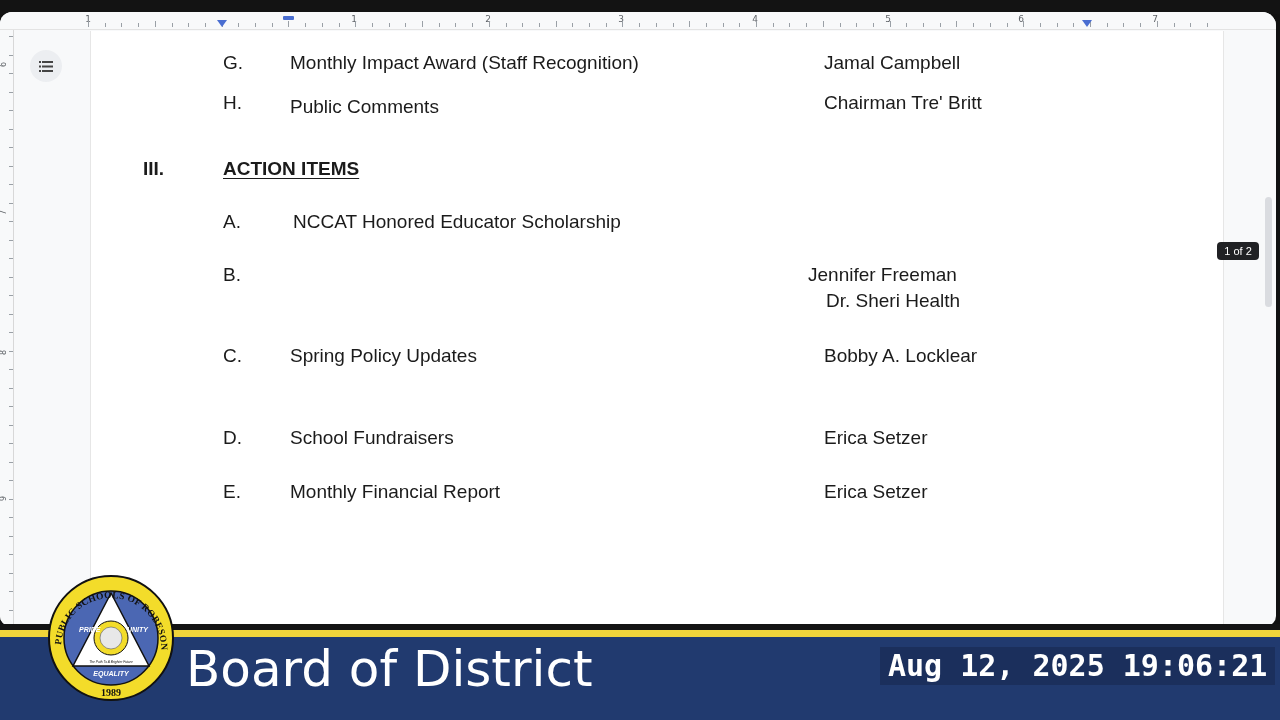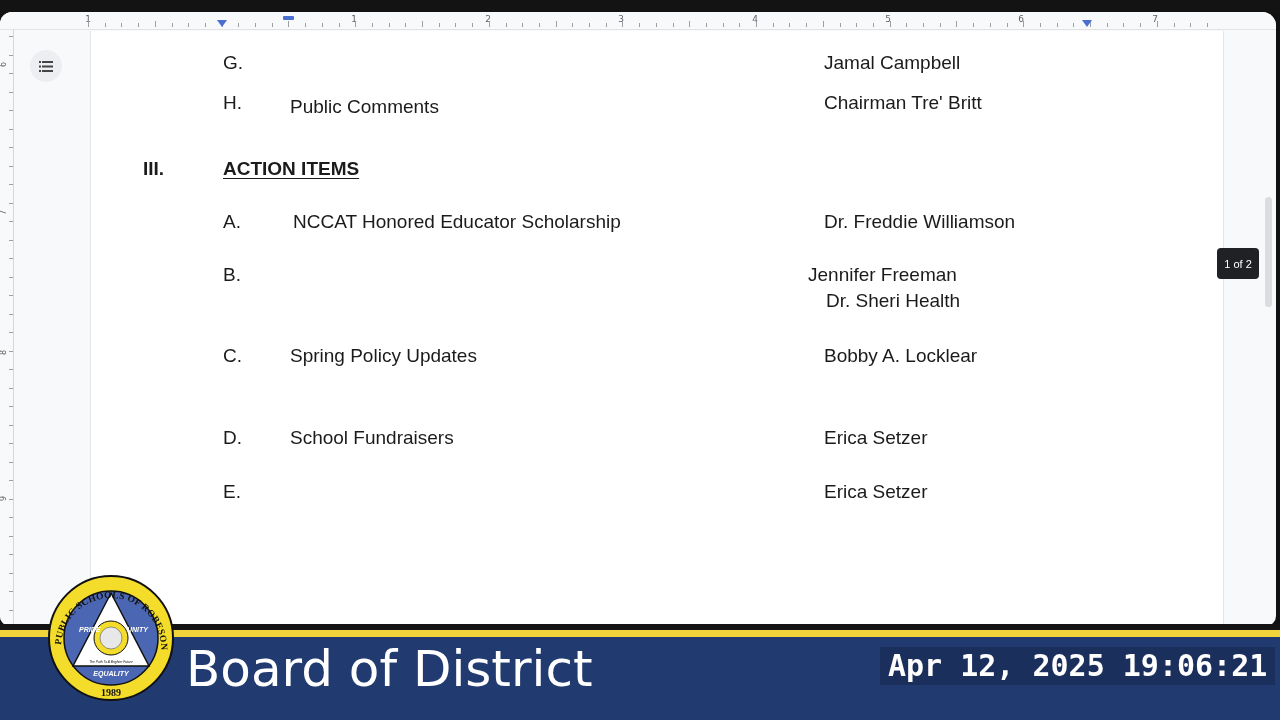--- a/index.html
+++ b/index.html
@@ -36,21 +36,21 @@
     border-left: 1px solid #e6e6e6; border-right: 1px solid #e6e6e6;
   }
 
   .row { position: absolute; font-size: 19px; color: #1b1b1b; white-space: nowrap; }
   .letter { position: absolute; font-size: 19px; color: #1b1b1b; }
   .section-num { position: absolute; font-size: 19px; font-weight: bold; color: #1b1b1b; }
   .section-title { position: absolute; font-size: 19px; font-weight: bold; color: #1b1b1b; text-decoration: underline; text-underline-offset: 3px; }
 
   .scrollbar { position: absolute; right: 4px; top: 185px; width: 7px; height: 110px; background: #dadce0; border-radius: 4px; }
   .page-indicator {
-    position: absolute; left: 1217px; top: 248px; width: 42px; height: 31px; background: #202124; color: #fff;
+    position: absolute; left: 1217px; top: 242px; width: 42px; height: 18px; background: #202124; color: #fff;
     font-size: 11px; border-radius: 4px; display: flex; align-items: center; justify-content: center;
   }
 
   
   .lower-black { position: absolute; left: 0; top: 624px; width: 1280px; height: 6px; background: #141414; }
   .lower-gold { position: absolute; left: 0; top: 630px; width: 1280px; height: 7px; background: #f0d43a; }
   .lower-blue { position: absolute; left: 0; top: 637px; width: 1280px; height: 83px; background: #213a6f; }
   .board-title { position: absolute; left: 186px; top: 640px; font-size: 50px; color: #ffffff; font-family: "DejaVu Sans", sans-serif; letter-spacing: 0px; }
   .timestamp {
     position: absolute; left: 880px; top: 647px; height: 38px; padding: 0 8px; background: #1b2f5c;
@@ -197,46 +197,47 @@
       <rect x="0" y="4.5" width="2" height="2" fill="#444"></rect>
         <rect x="3" y="4.5" width="11" height="2" fill="#444"></rect>
       <rect x="0" y="9" width="2" height="2" fill="#444"></rect>
         <rect x="3" y="9" width="11" height="2" fill="#444"></rect>
     </svg>
   </div>
 
   <div class="page">
 
     <span class="letter" style="left:132px; top:21px">G.</span>
+    <span class="row" style="left:199px; top:21px">Monthly Impact Award (Staff Recognition)</span>
     <span class="row" style="left:733px; top:21px">Jamal Campbell</span>
 
     <span class="letter" style="left:132px; top:61px">H.</span>
     <span class="row" style="left:199px; top:65px">Public Comments</span>
     <span class="row" style="left:733px; top:61px">Chairman Tre' Britt</span>
 
     <span class="section-num" style="left:52px; top:127px">III.</span>
     <span class="section-title" style="left:132px; top:127px">ACTION ITEMS</span>
 
     <span class="letter" style="left:132px; top:180px">A.</span>
     <span class="row" style="left:202px; top:180px">NCCAT Honored Educator Scholarship</span>
-    <span class="row" style="left:733px; top:180px">Dr. Freddie Williamson</span>
 
     <span class="letter" style="left:132px; top:233px">B.</span>
     <span class="row" style="left:717px; top:233px">Jennifer Freeman</span>
     <span class="row" style="left:735px; top:259px">Dr. Sheri Health</span>
 
     <span class="letter" style="left:132px; top:314px">C.</span>
     <span class="row" style="left:199px; top:314px">Spring Policy Updates</span>
     <span class="row" style="left:733px; top:314px">Bobby A. Locklear</span>
 
     <span class="letter" style="left:132px; top:396px">D.</span>
     <span class="row" style="left:199px; top:396px">School Fundraisers</span>
     <span class="row" style="left:733px; top:396px">Erica Setzer</span>
 
     <span class="letter" style="left:132px; top:450px">E.</span>
+    <span class="row" style="left:199px; top:450px">Monthly Financial Report</span>
     <span class="row" style="left:733px; top:450px">Erica Setzer</span>
   </div>
 
   <div class="scrollbar"></div>
 </div>
 
 <div class="page-indicator">1 of 2</div>
 
 <div class="lower-black"></div>
 <div class="lower-gold"></div>
@@ -255,13 +256,13 @@
   <text x="64" y="122" font-size="10" font-weight="bold" text-anchor="middle" fill="#111" font-family="Liberation Serif, serif">1989</text>
   <defs>
       <path id="ringpath" d="M 14,74 A 50,50 0 1,1 114,74"></path>
     </defs>
   <text font-size="9.5" font-weight="bold" fill="#111" font-family="Liberation Serif, serif" letter-spacing="0.3">
     <textPath href="#ringpath" startOffset="2%">PUBLIC SCHOOLS OF ROBESON COUNTY</textPath>
   </text>
 </svg>
 
 <div class="board-title">Board of District</div>
-<div class="timestamp">Apr 12, 2025 19:06:21</div>
+<div class="timestamp">Aug 12, 2025 19:06:21</div>
 
 </body></html>

